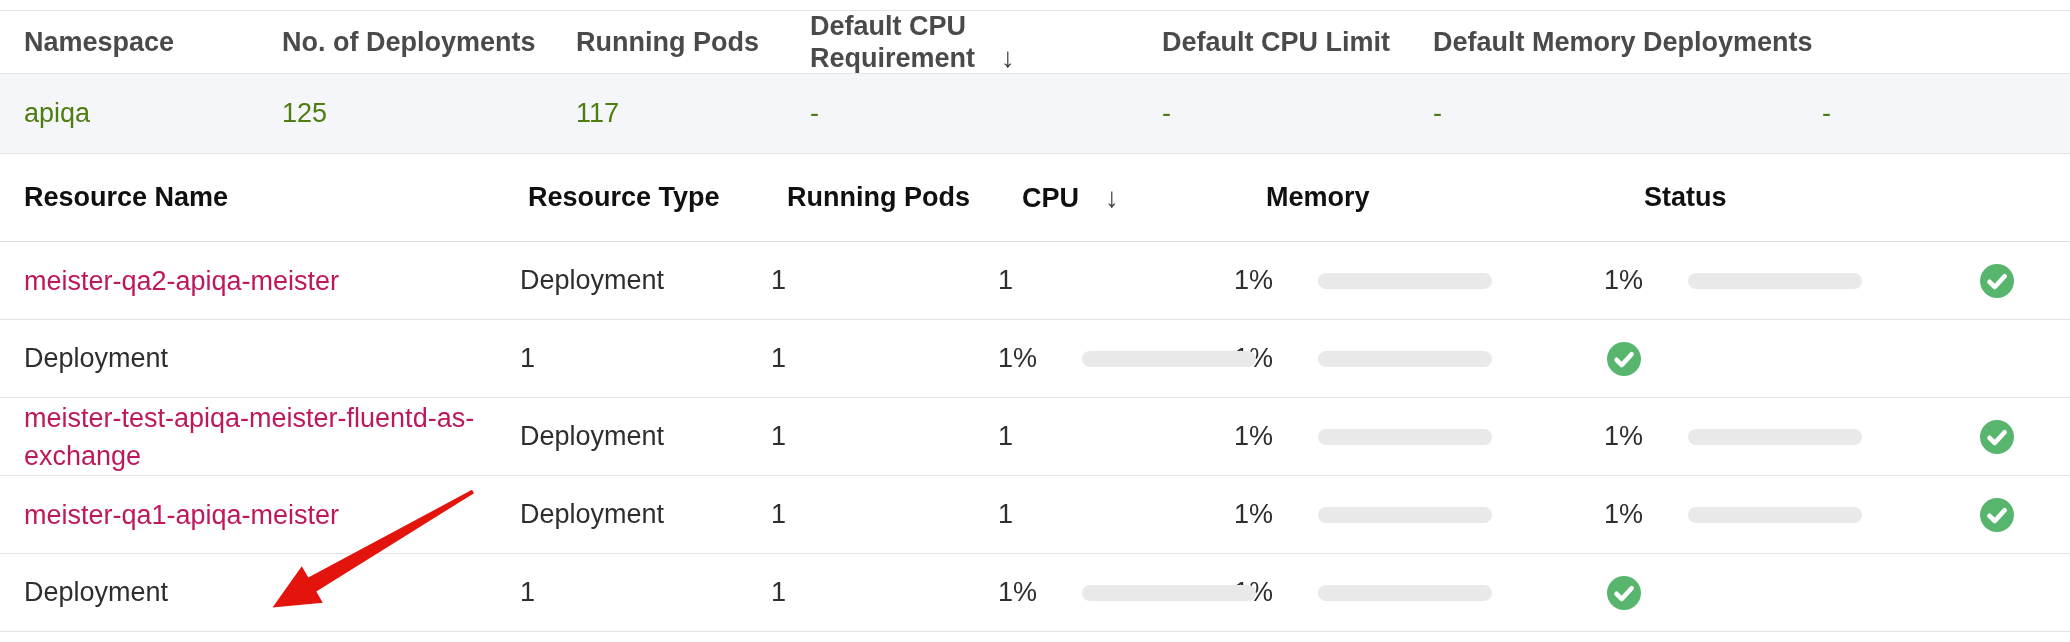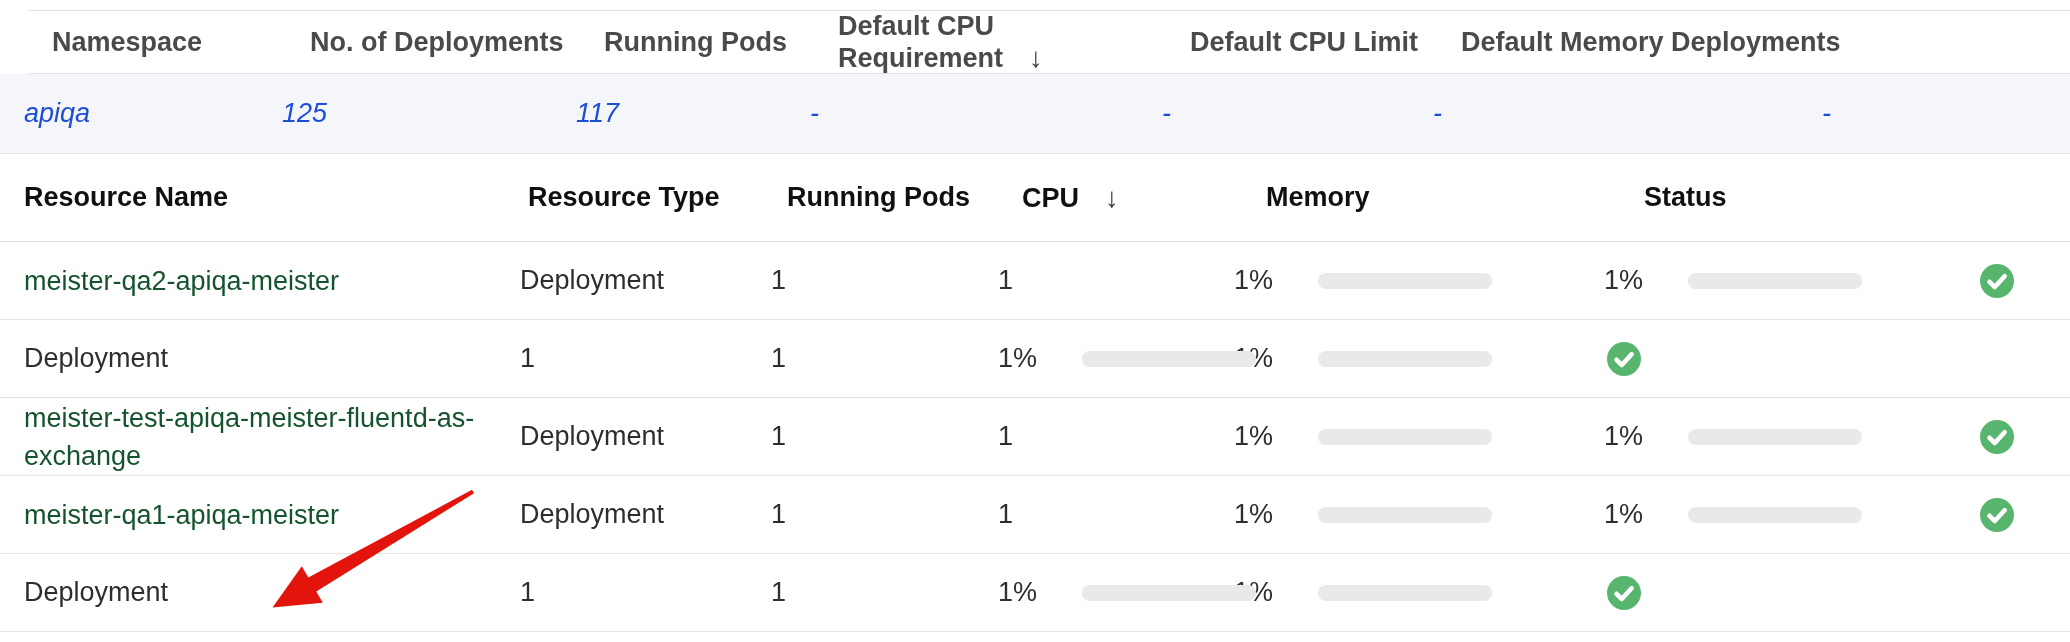--- a/index.html
+++ b/index.html
@@ -13,41 +13,41 @@
 
   
   .grid { display: grid; align-items: center; padding-left: 24px; }
   .t1 { grid-template-columns: 258px 294px 234px 352px 271px 389px 1fr; }
   .t2 { grid-template-columns: 496px 251px 227px 236px 370px 373px 1fr; }
 
   
   .ns-header {
     margin-top: 10px; height: 64px;
     border-top: 1px solid #e4e4e4; border-bottom: 1px solid #e4e4e4;
-    font-size: 27px; font-weight: 600; color: #4a4a4a; margin-left: 28px;
+    font-size: 27px; font-weight: 600; color: #4a4a4a;
   }
   .ns-row {
     height: 80px; background: #f5f6fa;
     border-bottom: 1px solid #e4e4e4;
-    font-size: 27px; color: #1d4ed8; font-style: italic;
+    font-size: 27px; color: #4d7c0f;
   }
 
   
   .res-header {
     height: 88px; border-bottom: 1px solid #dedede;
     font-size: 27px; font-weight: 700; color: #101010; gap: 8px;
   }
   .res-row {
     height: 78px; border-bottom: 1px solid #e4e4e4;
     font-size: 27px; color: #2e2e2e;
   }
   .sort-arrow { font-weight: 400; color: #3c3c3c; margin-left: 26px; font-size: 28px; }
 
   .res-link {
-    color: #14532d; text-decoration: none; cursor: pointer;
+    color: #be185d; text-decoration: none; cursor: pointer;
     display: inline-block; max-width: 466px; line-height: 38px;
   }
   .cell-flex { display: flex; align-items: center; }
   .pct { width: 84px; flex: none; }
   .bar {
     width: 174px; height: 16px; border-radius: 8px;
     background: #e9e9e9; overflow: hidden; flex: none; position: relative;
   }
   .bar-fill { height: 100%; width: 9px; border-radius: 8px; }
   .fill-cpu { background: #3b7ce8; }

